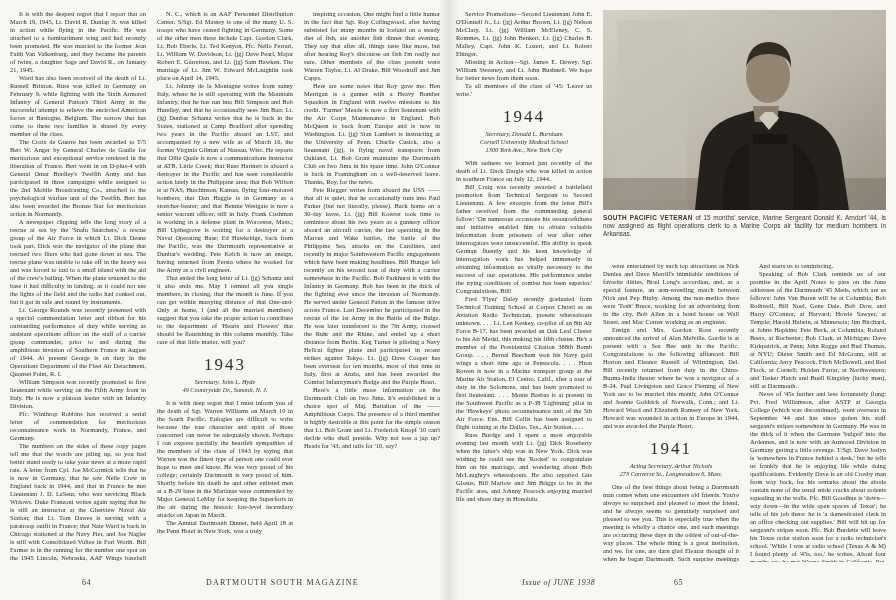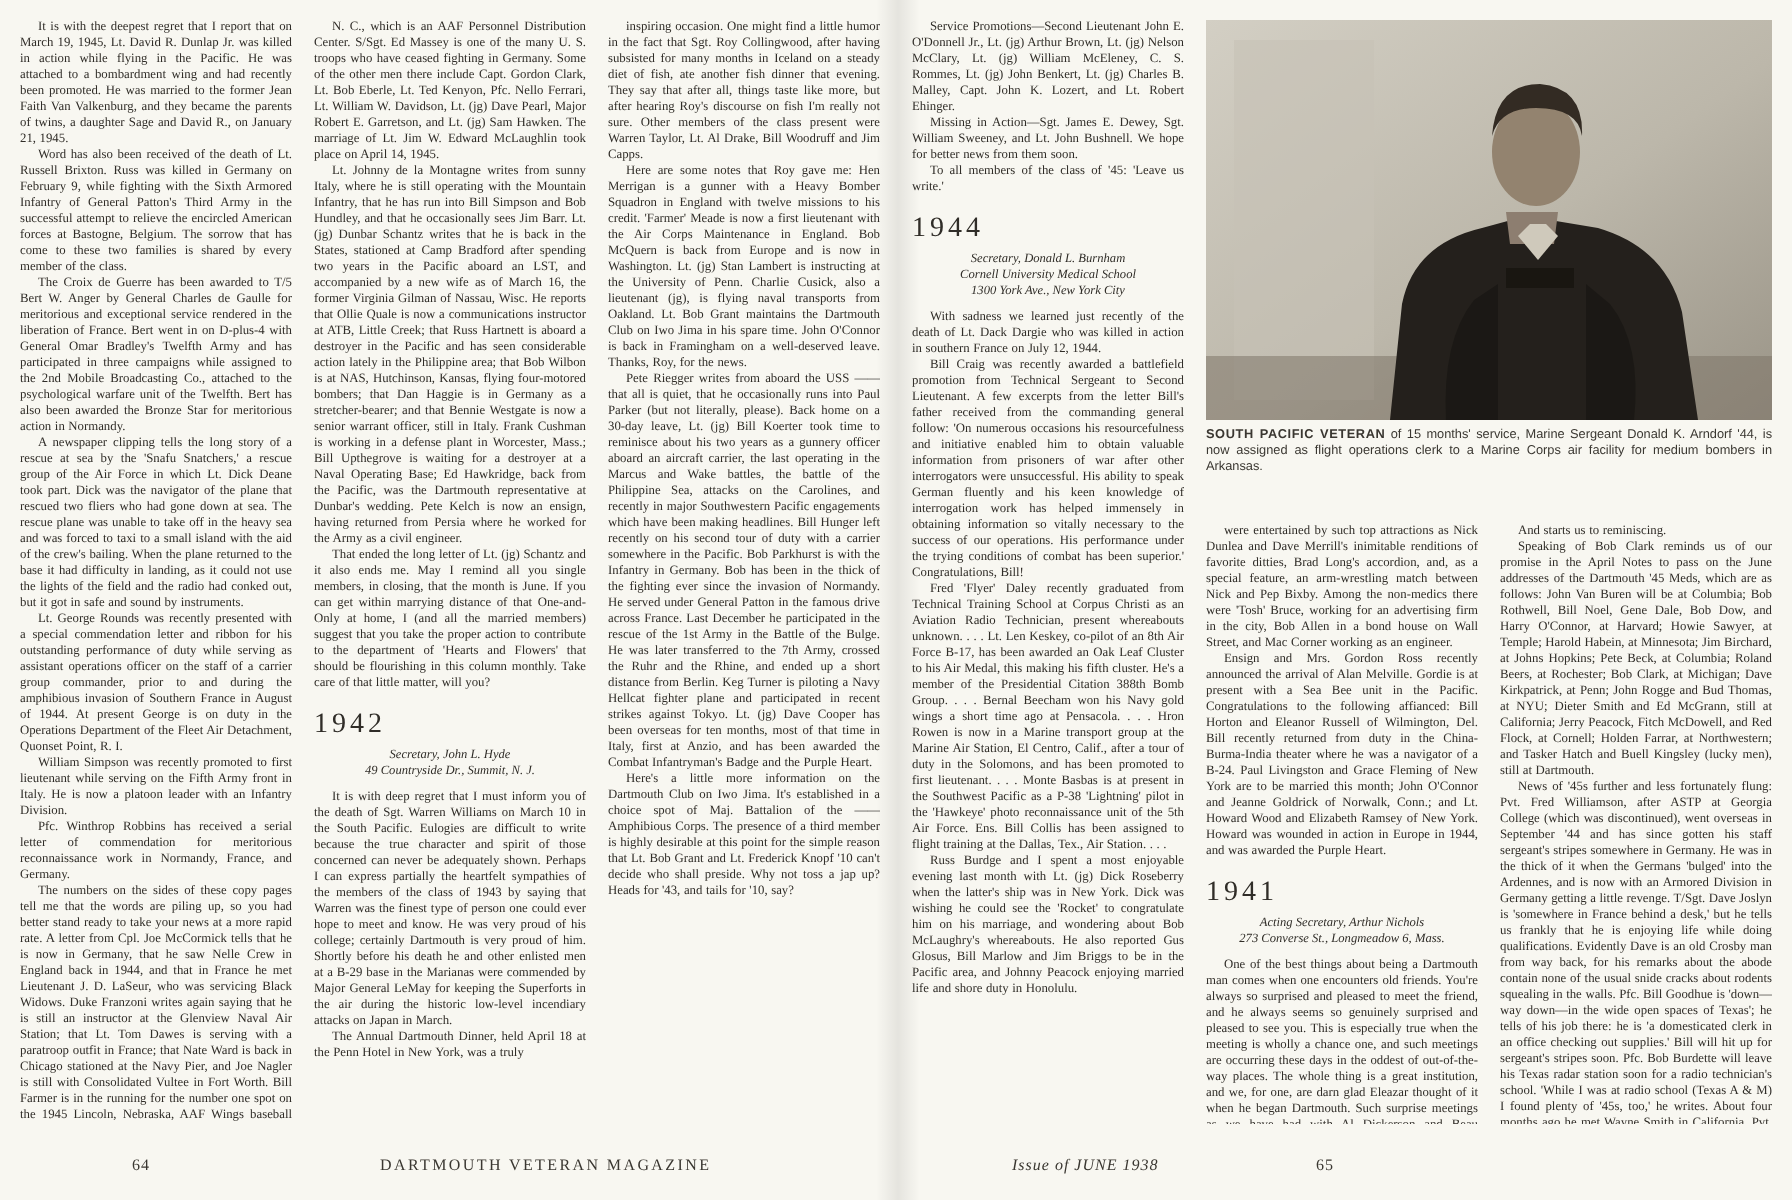--- a/index.html
+++ b/index.html
@@ -19,36 +19,36 @@
     position:absolute;top:0;width:136px;height:552px;overflow:hidden;
     text-align:justify;
   }
   .col.c1{left:0;} .col.c2{left:147px;} .col.c3{left:294px;}
   .col.lower{top:252px;height:300px;}
   p.para{
     margin:0;text-indent:9px;font-size:6.4px;line-height:8px;
     word-spacing:0.2px;
   }
   .class-heading{
-    font-size:14px;font-weight:normal;letter-spacing:2px;
-    text-align:left;margin:9px 0 3px 0;
+    font-size:17px;font-weight:normal;letter-spacing:2px;
+    text-align:center;margin:9px 0 3px 0;
   }
   .sec-line{
     font-size:6.3px;line-height:8px;text-align:center;font-style:italic;
     margin:0;
   }
   .sec-gap{height:5px;}
   .photo-block{position:absolute;left:147px;top:0;width:283px;}
   .photo-frame{width:283px;height:200px;overflow:hidden;background:#b9b4a9;}
   .caption{
     margin-top:4px;font-family:"Liberation Sans", sans-serif;
     font-size:6.4px;line-height:8px;text-align:justify;color:#3a3731;
   }
   .cap-lead{font-weight:bold;letter-spacing:0.3px;}
-  .footer-item{position:absolute;font-size:8px;letter-spacing:0.5px;color:#3a3731;}
+  .footer-item{position:absolute;font-size:8px;letter-spacing:0.5px;color:#3a3731;margin-left:16px;}
   .folio-left{left:66px;top:578px;}
   .mag-title{left:190px;top:578px;letter-spacing:1.2px;font-variant:small-caps;}
   .issue-title{left:506px;top:578px;font-style:italic;}
   .folio-right{left:658px;top:578px;}
 </style>
 </head>
 <body>
 
 <div class="spread">
   <div class="gutter"></div>
@@ -61,21 +61,21 @@
       <p class="para">A newspaper clipping tells the long story of a rescue at sea by the 'Snafu Snatchers,' a rescue group of the Air Force in which Lt. Dick Deane took part. Dick was the navigator of the plane that rescued two fliers who had gone down at sea. The rescue plane was unable to take off in the heavy sea and was forced to taxi to a small island with the aid of the crew's bailing. When the plane returned to the base it had difficulty in landing, as it could not use the lights of the field and the radio had conked out, but it got in safe and sound by instruments.</p>
       <p class="para">Lt. George Rounds was recently presented with a special commendation letter and ribbon for his outstanding performance of duty while serving as assistant operations officer on the staff of a carrier group commander, prior to and during the amphibious invasion of Southern France in August of 1944. At present George is on duty in the Operations Department of the Fleet Air Detachment, Quonset Point, R. I.</p>
       <p class="para">William Simpson was recently promoted to first lieutenant while serving on the Fifth Army front in Italy. He is now a platoon leader with an Infantry Division.</p>
       <p class="para">Pfc. Winthrop Robbins has received a serial letter of commendation for meritorious reconnaissance work in Normandy, France, and Germany.</p>
       <p class="para">The numbers on the sides of these copy pages tell me that the words are piling up, so you had better stand ready to take your news at a more rapid rate. A letter from Cpl. Joe McCormick tells that he is now in Germany, that he saw Nelle Crew in England back in 1944, and that in France he met Lieutenant J. D. LaSeur, who was servicing Black Widows. Duke Franzoni writes again saying that he is still an instructor at the Glenview Naval Air Station; that Lt. Tom Dawes is serving with a paratroop outfit in France; that Nate Ward is back in Chicago stationed at the Navy Pier, and Joe Nagler is still with Consolidated Vultee in Fort Worth. Bill Farmer is in the running for the number one spot on the 1945 Lincoln, Nebraska, AAF Wings baseball team. Lt. (jg) Gordon Burgess has just been given a new ship which was launched on March 17. It is an LST and he has been made executive officer. Captain Lloyd Bishop was cited for duty as Chief Orientation and Indoctrination Officer at Camp Davis,</p>
     </div>
     <div class="col c2">
       <p class="para">N. C., which is an AAF Personnel Distribution Center. S/Sgt. Ed Massey is one of the many U. S. troops who have ceased fighting in Germany. Some of the other men there include Capt. Gordon Clark, Lt. Bob Eberle, Lt. Ted Kenyon, Pfc. Nello Ferrari, Lt. William W. Davidson, Lt. (jg) Dave Pearl, Major Robert E. Garretson, and Lt. (jg) Sam Hawken. The marriage of Lt. Jim W. Edward McLaughlin took place on April 14, 1945.</p>
       <p class="para">Lt. Johnny de la Montagne writes from sunny Italy, where he is still operating with the Mountain Infantry, that he has run into Bill Simpson and Bob Hundley, and that he occasionally sees Jim Barr. Lt. (jg) Dunbar Schantz writes that he is back in the States, stationed at Camp Bradford after spending two years in the Pacific aboard an LST, and accompanied by a new wife as of March 16, the former Virginia Gilman of Nassau, Wisc. He reports that Ollie Quale is now a communications instructor at ATB, Little Creek; that Russ Hartnett is aboard a destroyer in the Pacific and has seen considerable action lately in the Philippine area; that Bob Wilbon is at NAS, Hutchinson, Kansas, flying four-motored bombers; that Dan Haggie is in Germany as a stretcher-bearer; and that Bennie Westgate is now a senior warrant officer, still in Italy. Frank Cushman is working in a defense plant in Worcester, Mass.; Bill Upthegrove is waiting for a destroyer at a Naval Operating Base; Ed Hawkridge, back from the Pacific, was the Dartmouth representative at Dunbar's wedding. Pete Kelch is now an ensign, having returned from Persia where he worked for the Army as a civil engineer.</p>
       <p class="para">That ended the long letter of Lt. (jg) Schantz and it also ends me. May I remind all you single members, in closing, that the month is June. If you can get within marrying distance of that One-and-Only at home, I (and all the married members) suggest that you take the proper action to contribute to the department of 'Hearts and Flowers' that should be flourishing in this column monthly. Take care of that little matter, will you?</p>
-      <h2 class="class-heading">1942</h2>
+      <h2 class="class-heading">1943</h2>
       <p class="sec-line">Secretary, John L. Hyde</p>
       <p class="sec-line">49 Countryside Dr., Summit, N. J.</p>
       <div class="sec-gap"></div>
       <p class="para">It is with deep regret that I must inform you of the death of Sgt. Warren Williams on March 10 in the South Pacific. Eulogies are difficult to write because the true character and spirit of those concerned can never be adequately shown. Perhaps I can express partially the heartfelt sympathies of the members of the class of 1943 by saying that Warren was the finest type of person one could ever hope to meet and know. He was very proud of his college; certainly Dartmouth is very proud of him. Shortly before his death he and other enlisted men at a B-29 base in the Marianas were commended by Major General LeMay for keeping the Superforts in the air during the historic low-level incendiary attacks on Japan in March.</p>
       <p class="para">The Annual Dartmouth Dinner, held April 18 at the Penn Hotel in New York, was a truly</p>
     </div>
     <div class="col c3">
       <p class="para">inspiring occasion. One might find a little humor in the fact that Sgt. Roy Collingwood, after having subsisted for many months in Iceland on a steady diet of fish, ate another fish dinner that evening. They say that after all, things taste like more, but after hearing Roy's discourse on fish I'm really not sure. Other members of the class present were Warren Taylor, Lt. Al Drake, Bill Woodruff and Jim Capps.</p>
       <p class="para">Here are some notes that Roy gave me: Hen Merrigan is a gunner with a Heavy Bomber Squadron in England with twelve missions to his credit. 'Farmer' Meade is now a first lieutenant with the Air Corps Maintenance in England. Bob McQuern is back from Europe and is now in Washington. Lt. (jg) Stan Lambert is instructing at the University of Penn. Charlie Cusick, also a lieutenant (jg), is flying naval transports from Oakland. Lt. Bob Grant maintains the Dartmouth Club on Iwo Jima in his spare time. John O'Connor is back in Framingham on a well-deserved leave. Thanks, Roy, for the news.</p>
       <p class="para">Pete Riegger writes from aboard the USS —— that all is quiet, that he occasionally runs into Paul Parker (but not literally, please). Back home on a 30-day leave, Lt. (jg) Bill Koerter took time to reminisce about his two years as a gunnery officer aboard an aircraft carrier, the last operating in the Marcus and Wake battles, the battle of the Philippine Sea, attacks on the Carolines, and recently in major Southwestern Pacific engagements which have been making headlines. Bill Hunger left recently on his second tour of duty with a carrier somewhere in the Pacific. Bob Parkhurst is with the Infantry in Germany. Bob has been in the thick of the fighting ever since the invasion of Normandy. He served under General Patton in the famous drive across France. Last December he participated in the rescue of the 1st Army in the Battle of the Bulge. He was later transferred to the 7th Army, crossed the Ruhr and the Rhine, and ended up a short distance from Berlin. Keg Turner is piloting a Navy Hellcat fighter plane and participated in recent strikes against Tokyo. Lt. (jg) Dave Cooper has been overseas for ten months, most of that time in Italy, first at Anzio, and has been awarded the Combat Infantryman's Badge and the Purple Heart.</p>
@@ -141,16 +141,16 @@
     </div>
 
     <div class="col c3 lower">
       <p class="para">And starts us to reminiscing.</p>
       <p class="para">Speaking of Bob Clark reminds us of our promise in the April Notes to pass on the June addresses of the Dartmouth '45 Meds, which are as follows: John Van Buren will be at Columbia; Bob Rothwell, Bill Noel, Gene Dale, Bob Dow, and Harry O'Connor, at Harvard; Howie Sawyer, at Temple; Harold Habein, at Minnesota; Jim Birchard, at Johns Hopkins; Pete Beck, at Columbia; Roland Beers, at Rochester; Bob Clark, at Michigan; Dave Kirkpatrick, at Penn; John Rogge and Bud Thomas, at NYU; Dieter Smith and Ed McGrann, still at California; Jerry Peacock, Fitch McDowell, and Red Flock, at Cornell; Holden Farrar, at Northwestern; and Tasker Hatch and Buell Kingsley (lucky men), still at Dartmouth.</p>
       <p class="para">News of '45s further and less fortunately flung: Pvt. Fred Williamson, after ASTP at Georgia College (which was discontinued), went overseas in September '44 and has since gotten his staff sergeant's stripes somewhere in Germany. He was in the thick of it when the Germans 'bulged' into the Ardennes, and is now with an Armored Division in Germany getting a little revenge. T/Sgt. Dave Joslyn is 'somewhere in France behind a desk,' but he tells us frankly that he is enjoying life while doing qualifications. Evidently Dave is an old Crosby man from way back, for his remarks about the abode contain none of the usual snide cracks about rodents squealing in the walls. Pfc. Bill Goodhue is 'down—way down—in the wide open spaces of Texas'; he tells of his job there: he is 'a domesticated clerk in an office checking out supplies.' Bill will hit up for sergeant's stripes soon. Pfc. Bob Burdette will leave his Texas radar station soon for a radio technician's school. 'While I was at radio school (Texas A &amp; M) I found plenty of '45s, too,' he writes. About four months ago he met Wayne Smith in California. Pvt. Russ Keller was a QM on an LST. Ens. Bob Collins was commissioned from the Columbia Midshipman School and was married in Miami Beach, Fla. He is now on a submarine chaser in the Pacific. Don Ash, after three months in Courtland, Ala., is happy to report that he is back in 'good old civilization' at Westover Field.</p>
     </div>
   </div>
 
   <div class="footer-item folio-left">64</div>
-  <div class="footer-item mag-title">DARTMOUTH VETERAN MAGAZINE</div>
+  <div class="footer-item mag-title">DARTMOUTH SOUTH MAGAZINE</div>
   <div class="footer-item issue-title">Issue of JUNE 1938</div>
   <div class="footer-item folio-right">65</div>
 </div>
 
 </body></html>

